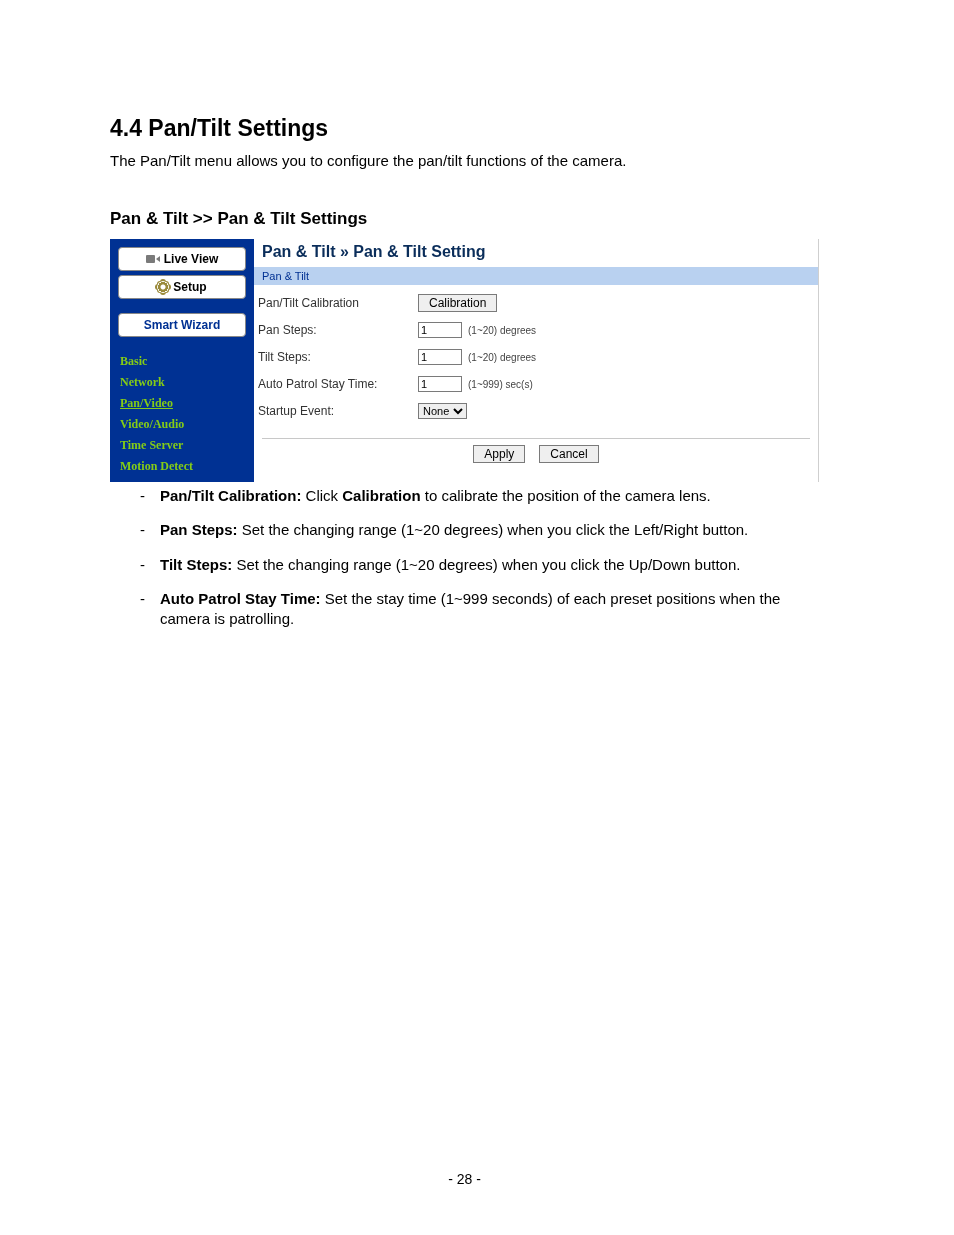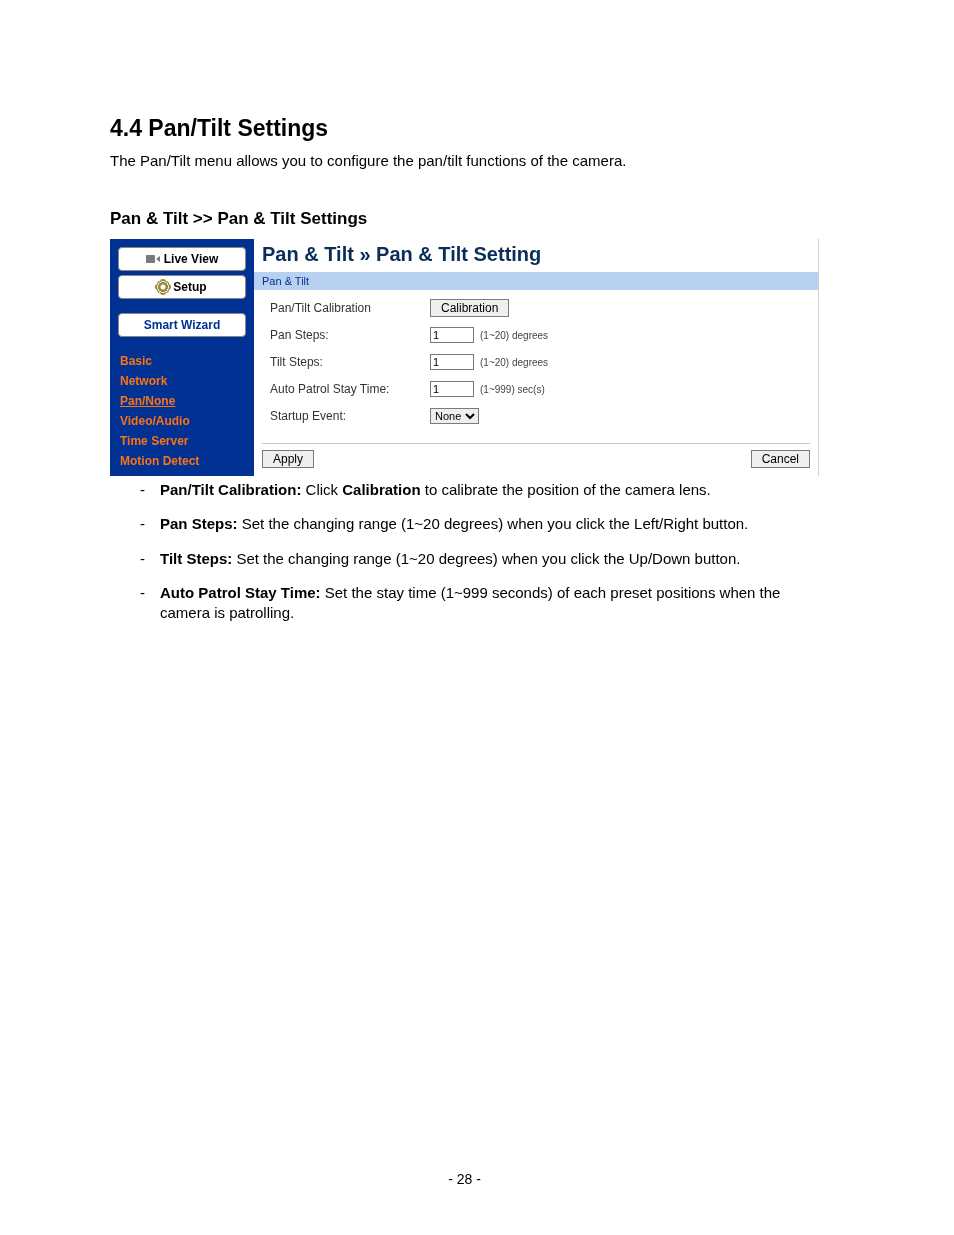--- a/index.html
+++ b/index.html
@@ -62,24 +62,24 @@
     font-size: 12px;
     font-family: Verdana, Arial, sans-serif;
   }
   .ui-left-btn.wizard {
     color: #003193;
     margin-top: 14px;
     margin-bottom: 14px;
   }
   .ui-left-item {
     padding: 3px 8px;
-    font-family: Liberation Sans, sans-serif;
-    font-size: 12px;
-    font-weight: bold;
-    color: #f97316;
+    font-family: Liberation Serif, serif;
+    font-size: 12px;
+    font-weight: bold;
+    color: #84cc16;
     cursor: pointer;
   }
   .ui-left-item.active {
     text-decoration: underline;
   }
   .ui-left-item:last-child {
     padding-bottom: 6px;
   }
 
   .camera-icon {
@@ -119,36 +119,36 @@
       -3px -3px 0 -3px #9a8a3a;
   }
 
   .ui-right {
     flex: 1;
     background: #fff;
     font-family: Verdana, Arial, sans-serif;
   }
   .ui-breadcrumb {
     font-family: "Lucida Sans Unicode", "Lucida Grande", Verdana, sans-serif;
-    font-size: 20px;
+    font-size: 16px;
     font-weight: bold;
     color: #0a2d5a;
     padding: 4px 8px 6px 8px;
   }
   .ui-section-bar {
     background: #b9d1f0;
     color: #003193;
     font-size: 11px;
     padding: 3px 8px;
     margin-bottom: 6px;
   }
   .ui-form {
     font-size: 12px;
     color: #333;
-    padding: 0 8px 6px 16px;
+    padding: 0 8px 6px 4px;
   }
   .ui-row {
     display: flex;
     align-items: center;
     min-height: 24px;
     margin-bottom: 3px;
   }
   .ui-label {
     width: 160px;
     flex: 0 0 160px;
@@ -181,21 +181,21 @@
     font-size: 10px;
     color: #444;
   }
   .ui-divider {
     border: none;
     border-top: 1px solid #c8c8c8;
     margin: 6px 8px 6px 8px;
   }
   .ui-actions {
     display: flex;
-    justify-content: space-between;
+    justify-content: center;
     gap: 14px;
     padding: 0 8px 8px 8px;
   }
 
   
   .bullets {
     list-style: none;
     padding: 0 0 0 30px;
     margin: 0;
     font-size: 15px;
@@ -240,21 +240,21 @@
       <div class="ui-left-btn">
         <span class="gear-icon"></span>
         <span>Setup</span>
       </div>
       <div class="ui-left-btn wizard">
         <span>Smart Wizard</span>
       </div>
       <div id="sidebar-items">
           <div class="ui-left-item">Basic</div>
           <div class="ui-left-item">Network</div>
-          <div class="ui-left-item active">Pan/None</div>
+          <div class="ui-left-item active">Pan/Video</div>
           <div class="ui-left-item">Video/Audio</div>
           <div class="ui-left-item">Time Server</div>
           <div class="ui-left-item">Motion Detect</div>
         </div>
     </div>
 
     <div class="ui-right">
       <div class="ui-breadcrumb">Pan &amp; Tilt » Pan &amp; Tilt Setting</div>
       <div class="ui-section-bar">Pan &amp; Tilt</div>
 

